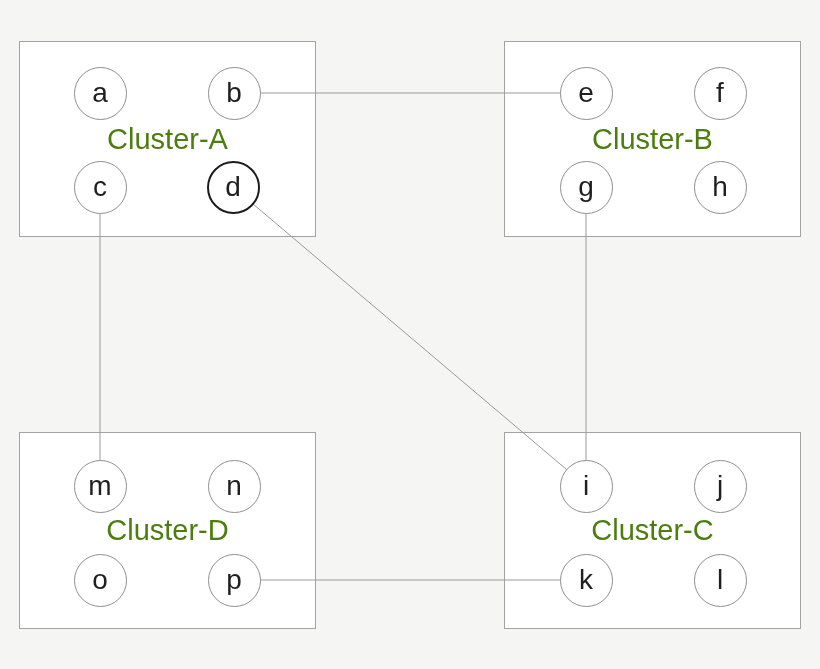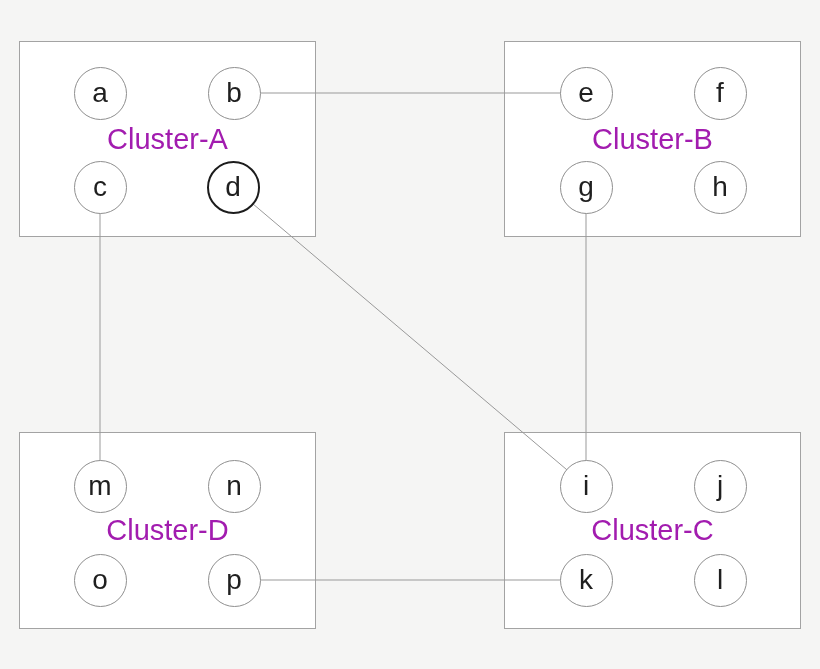--- a/index.html
+++ b/index.html
@@ -20,21 +20,21 @@
     box-sizing: border-box;
     background: #ffffff;
     border: 1px solid #a3a3a3;
     display: flex;
     align-items: center;
     justify-content: center;
     z-index: 1;
   }
   .cluster-label {
     font-size: 29px;
-    color: #a21caf;
+    color: #4d7c0f;
     letter-spacing: 0px;
     line-height: 1;
     user-select: none;
   }
   .edges-layer {
     position: absolute;
     left: 0;
     top: 0;
     z-index: 2;
     pointer-events: none;

